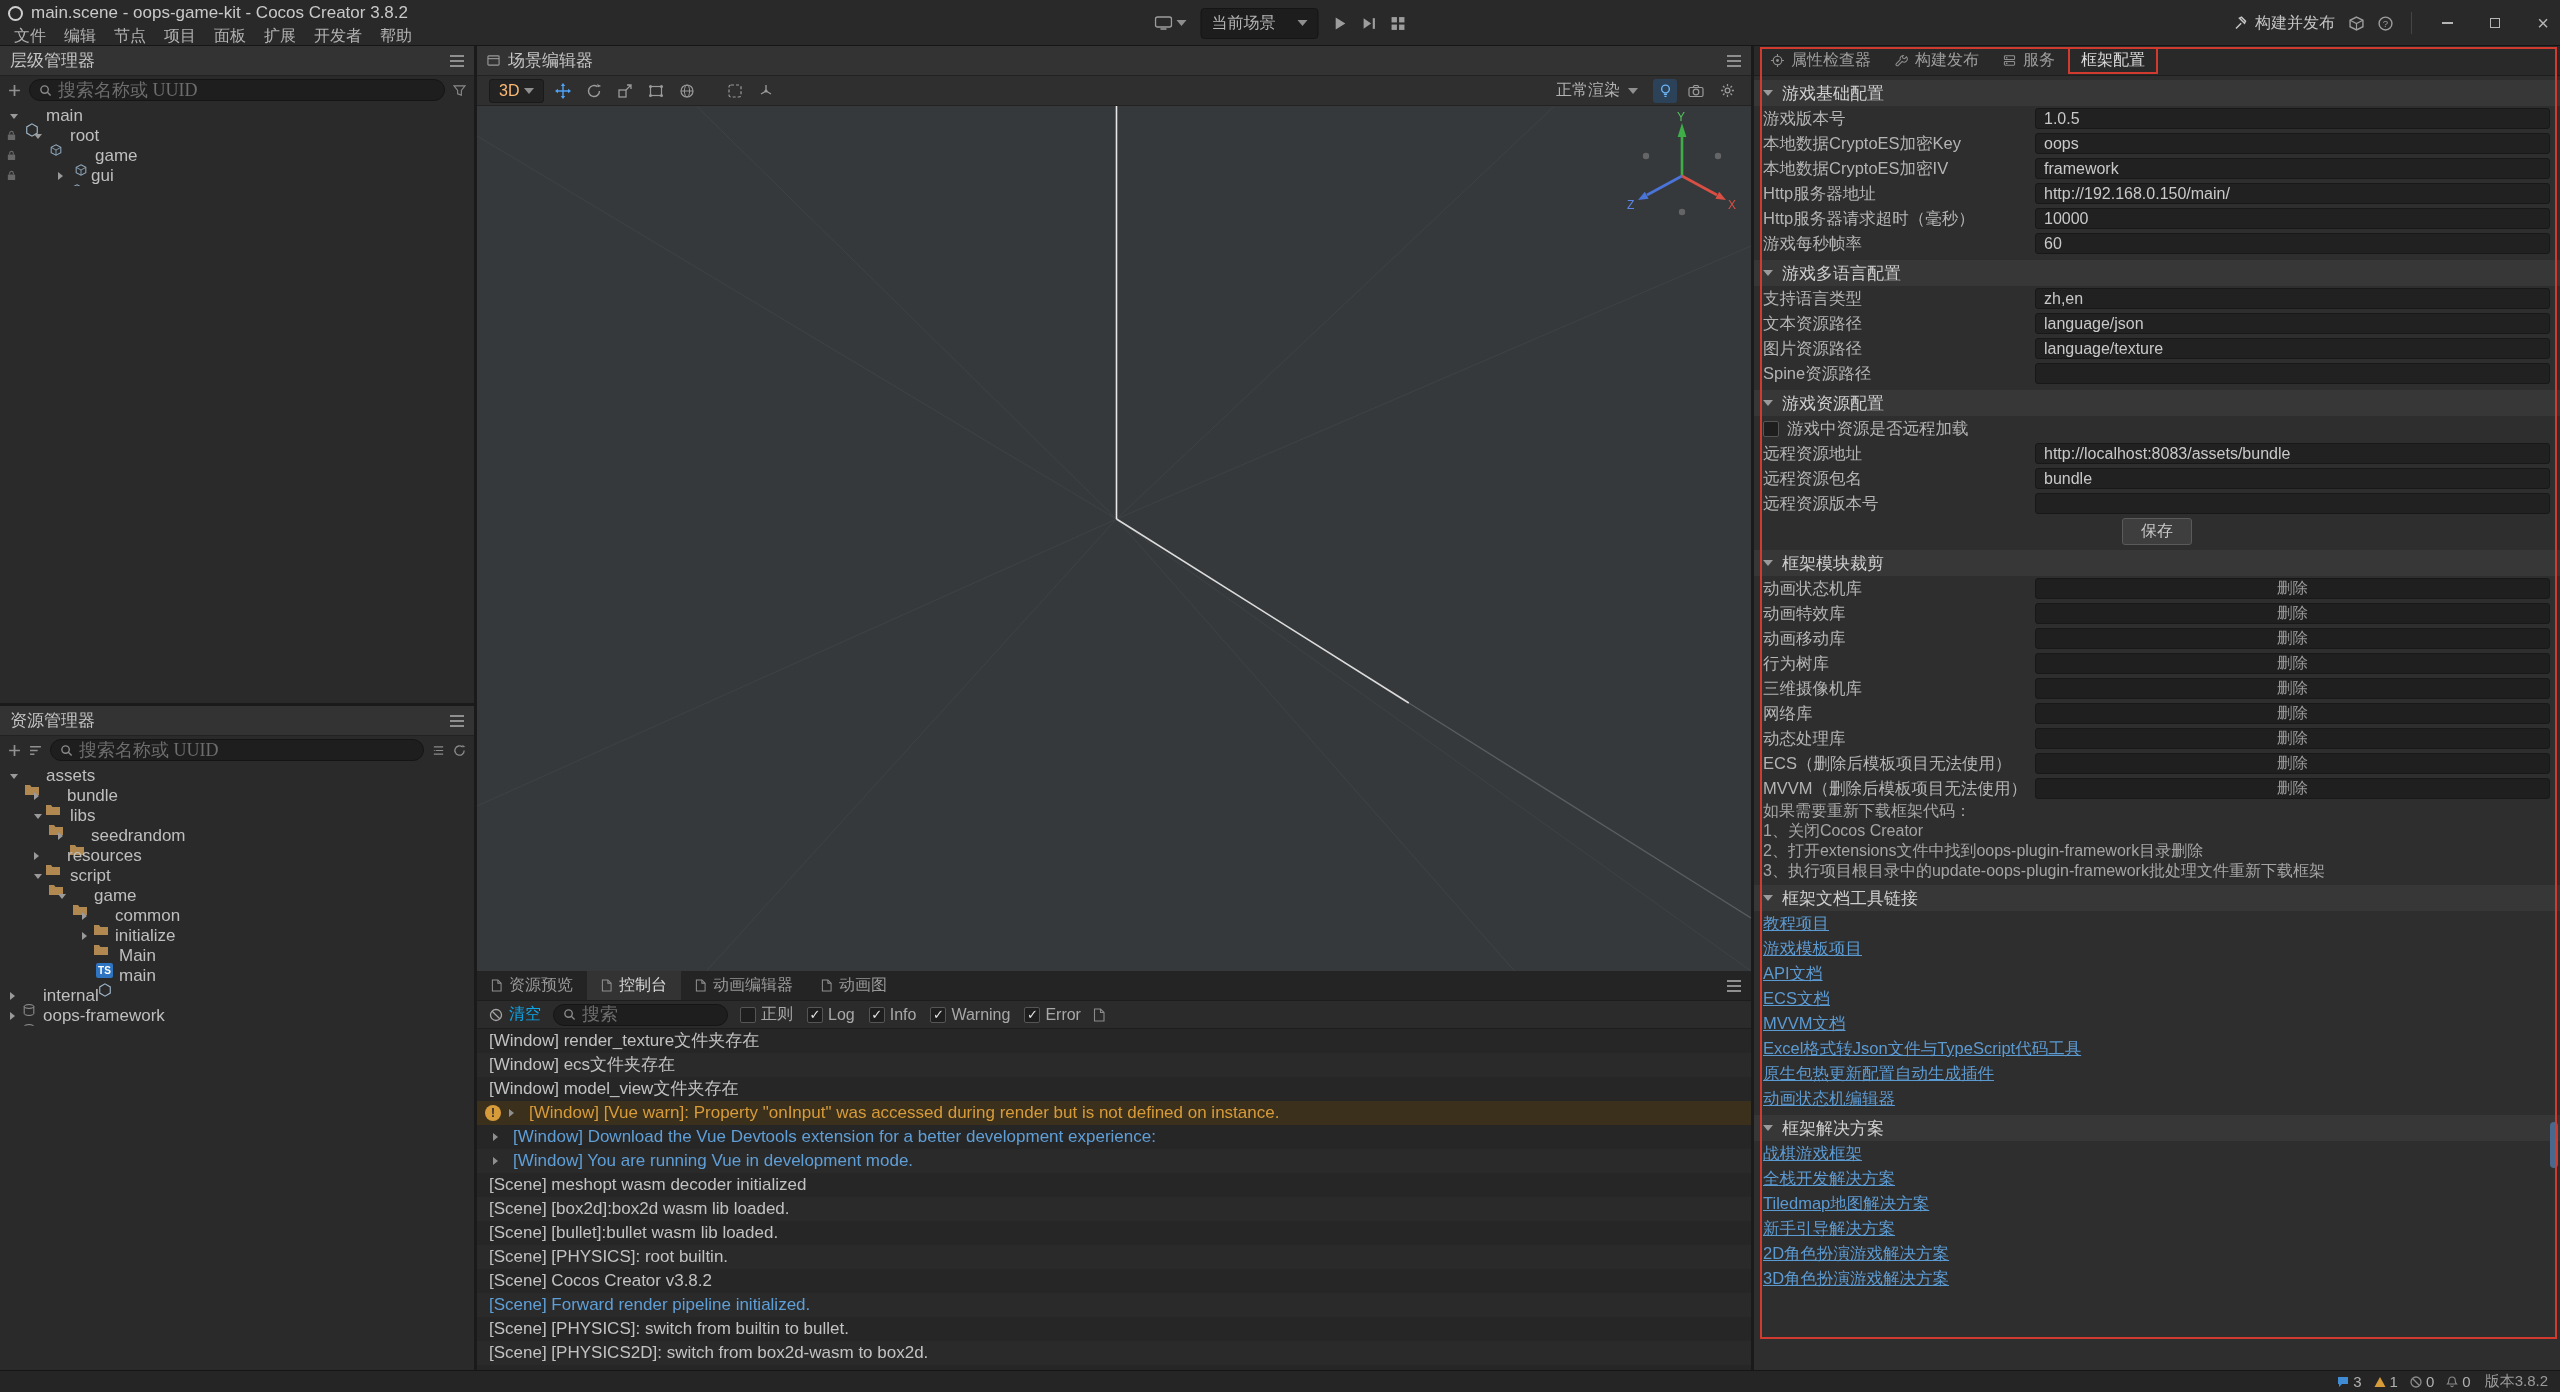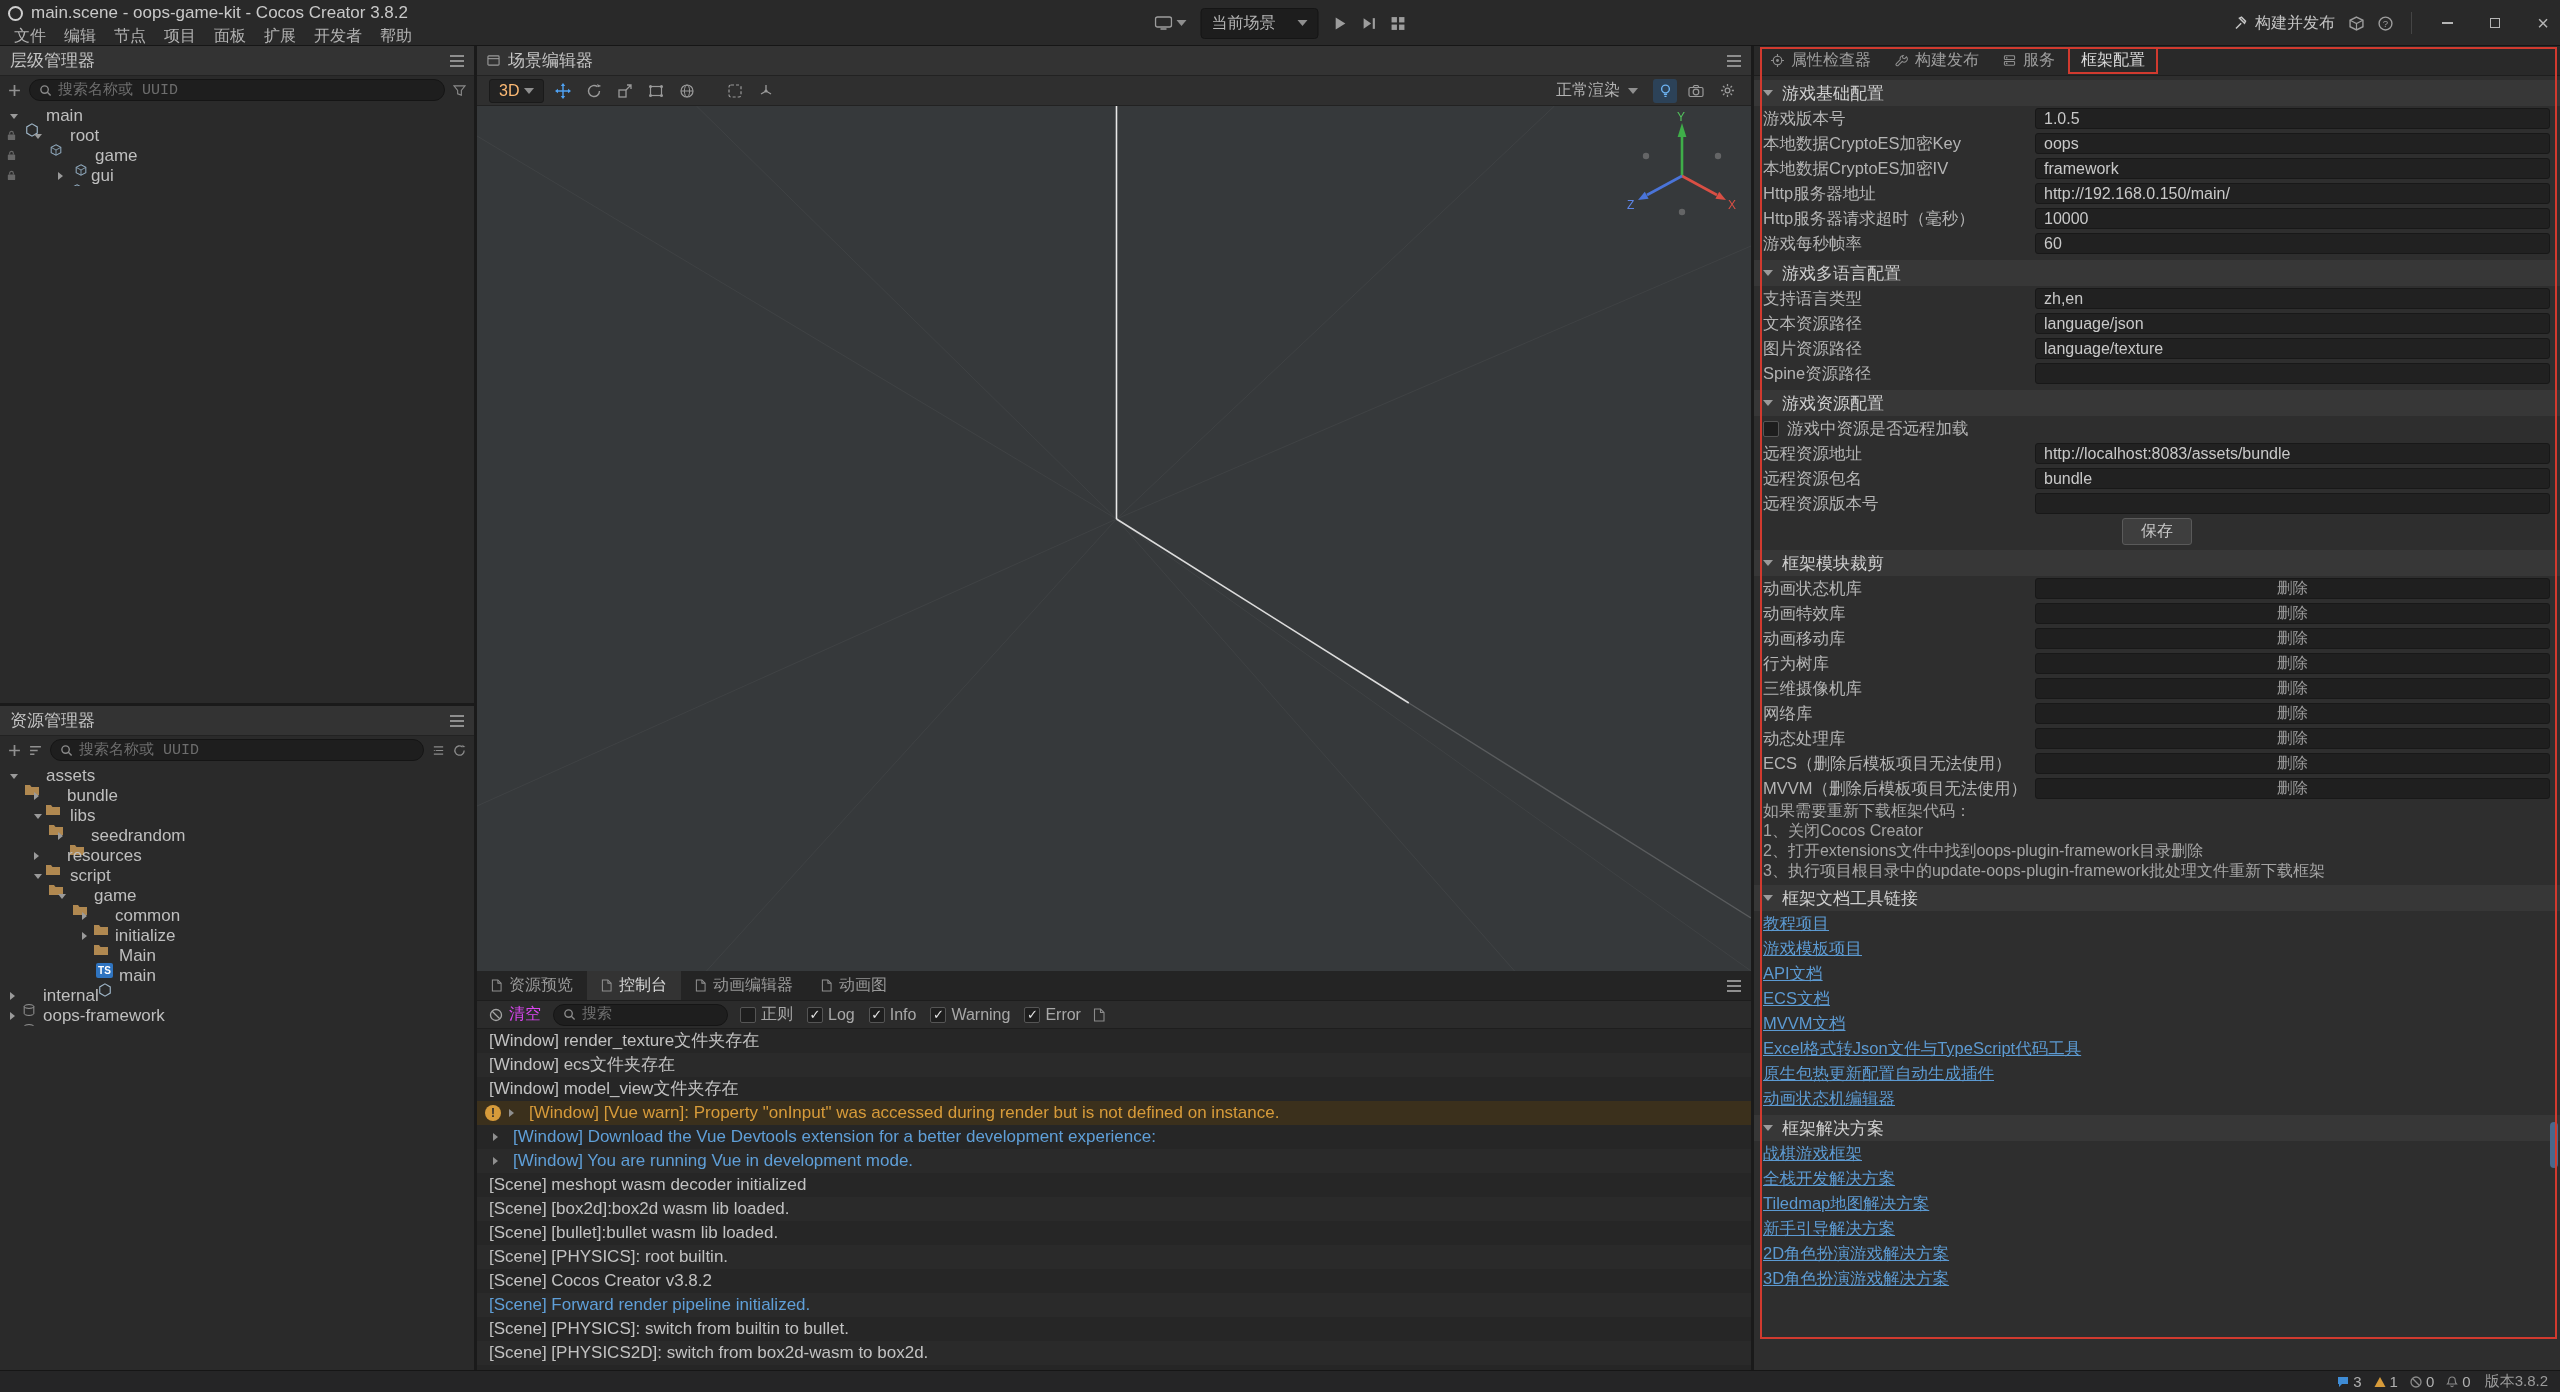--- a/index.html
+++ b/index.html
@@ -28,21 +28,21 @@
   #main { display:flex; height:1324px; }
   #left-col { width:477px; border-right:3px solid #1a1a1a; display:flex; flex-direction:column; background:#2b2b2b; }
   #center-col { width:1277px; border-right:3px solid #1a1a1a; display:flex; flex-direction:column; }
   #right-col { flex:1; background:#2e2e2e; display:flex; flex-direction:column; position:relative; }
   
   .panel-header { height:30px; background:#333333; border-bottom:1px solid #222; display:flex; align-items:center; gap:8px; padding:0 10px; font-size:17px; color:#c5c5c5; flex-shrink:0; }
   .ham { margin-left:auto; display:flex; flex-direction:column; gap:3px; }
   .ham i { display:block; width:14px; height:2px; background:#8f8f8f; }
   .panel-toolbar { height:28px; display:flex; align-items:center; gap:8px; padding:0 8px; flex-shrink:0; }
   .sbox { flex:1; height:22px; background:#1e1e1e; border:1px solid #151515; border-radius:11px; display:flex; align-items:center; gap:6px; padding:0 9px; }
-  .sbox input { flex:1; background:transparent; border:none; outline:none; color:#bbb; font-size:15px; font-family:Liberation Mono, monospace; min-width:0; }
+  .sbox input { flex:1; background:transparent; border:none; outline:none; color:#bbb; font-size:18px; font-family:Liberation Serif, serif; min-width:0; }
   .sbox input::placeholder { color:#6d6d6d; }
   .mini-ico { display:inline-flex; align-items:center; justify-content:center; color:#909090; }
   #hierarchy { height:660px; border-bottom:3px solid #1a1a1a; display:flex; flex-direction:column; background:#2a2a2a; }
   #assets { flex:1; display:flex; flex-direction:column; background:#2a2a2a; }
   .tree { padding-top:2px; overflow:hidden; }
   .tree-row { height:20px; display:flex; align-items:center; position:relative; font-size:17px; color:#bfbfbf; white-space:nowrap; }
   .lock { position:absolute; left:6px; top:4px; opacity:.8; }
   .tw { margin-right:4px; flex-shrink:0; }
   .arr-down { width:0; height:0; border-left:4.5px solid transparent; border-right:4.5px solid transparent; border-top:5.5px solid #9a9a9a; }
   .arr-right { width:0; height:0; border-top:4.5px solid transparent; border-bottom:4.5px solid transparent; border-left:5.5px solid #9a9a9a; }
@@ -60,21 +60,21 @@
   .spacer { flex:1; }
   .render-select { display:flex; align-items:center; gap:8px; color:#b2b2b2; font-size:16px; padding:2px 8px; }
   #viewport { flex:1; background:#36393b; position:relative; overflow:hidden; }
   #gizmo { position:absolute; left:1145px; top:4px; }
   
   #console-panel { flex:1; display:flex; flex-direction:column; background:#262626; }
   .c-tabs { height:30px; background:#242424; border-bottom:1px solid #1d1d1d; display:flex; align-items:stretch; flex-shrink:0; }
   .c-tab { display:flex; align-items:center; gap:7px; padding:0 14px; color:#989898; font-size:16px; }
   .c-tab.active { background:#333; color:#d8d8d8; }
   .c-toolbar { height:28px; background:#2b2b2b; border-bottom:1px solid #1e1e1e; display:flex; align-items:center; gap:12px; padding:0 12px; flex-shrink:0; }
-  .clear-btn { display:flex; align-items:center; gap:6px; color:#d946ef; font-size:16px; }
+  .clear-btn { display:flex; align-items:center; gap:6px; color:#0ea5e9; font-size:16px; }
   .csearch { width:175px; flex:none; }
   .chk { display:flex; align-items:center; gap:5px; }
   .box { width:16px; height:16px; background:#1e1e1e; border:1px solid #555; border-radius:2px; display:flex; align-items:center; justify-content:center; font-size:13px; color:#e4e4e4; line-height:1; }
   .chk-l { color:#a8a8a8; font-size:16px; }
   #logs { flex:1; position:relative; overflow:hidden; }
   .log-row { height:24px; line-height:24px; padding-left:12px; white-space:nowrap; overflow:hidden; position:relative; font-size:17px; color:#c2c2c2; }
   .log-row:nth-child(odd) { background:#2a2a2a; }
   .log-row:nth-child(even) { background:#262626; }
   .log-row.info { color:#5f9fd8; }
   .log-row.warn { background:#3b301c !important; color:#d79b3a; }

